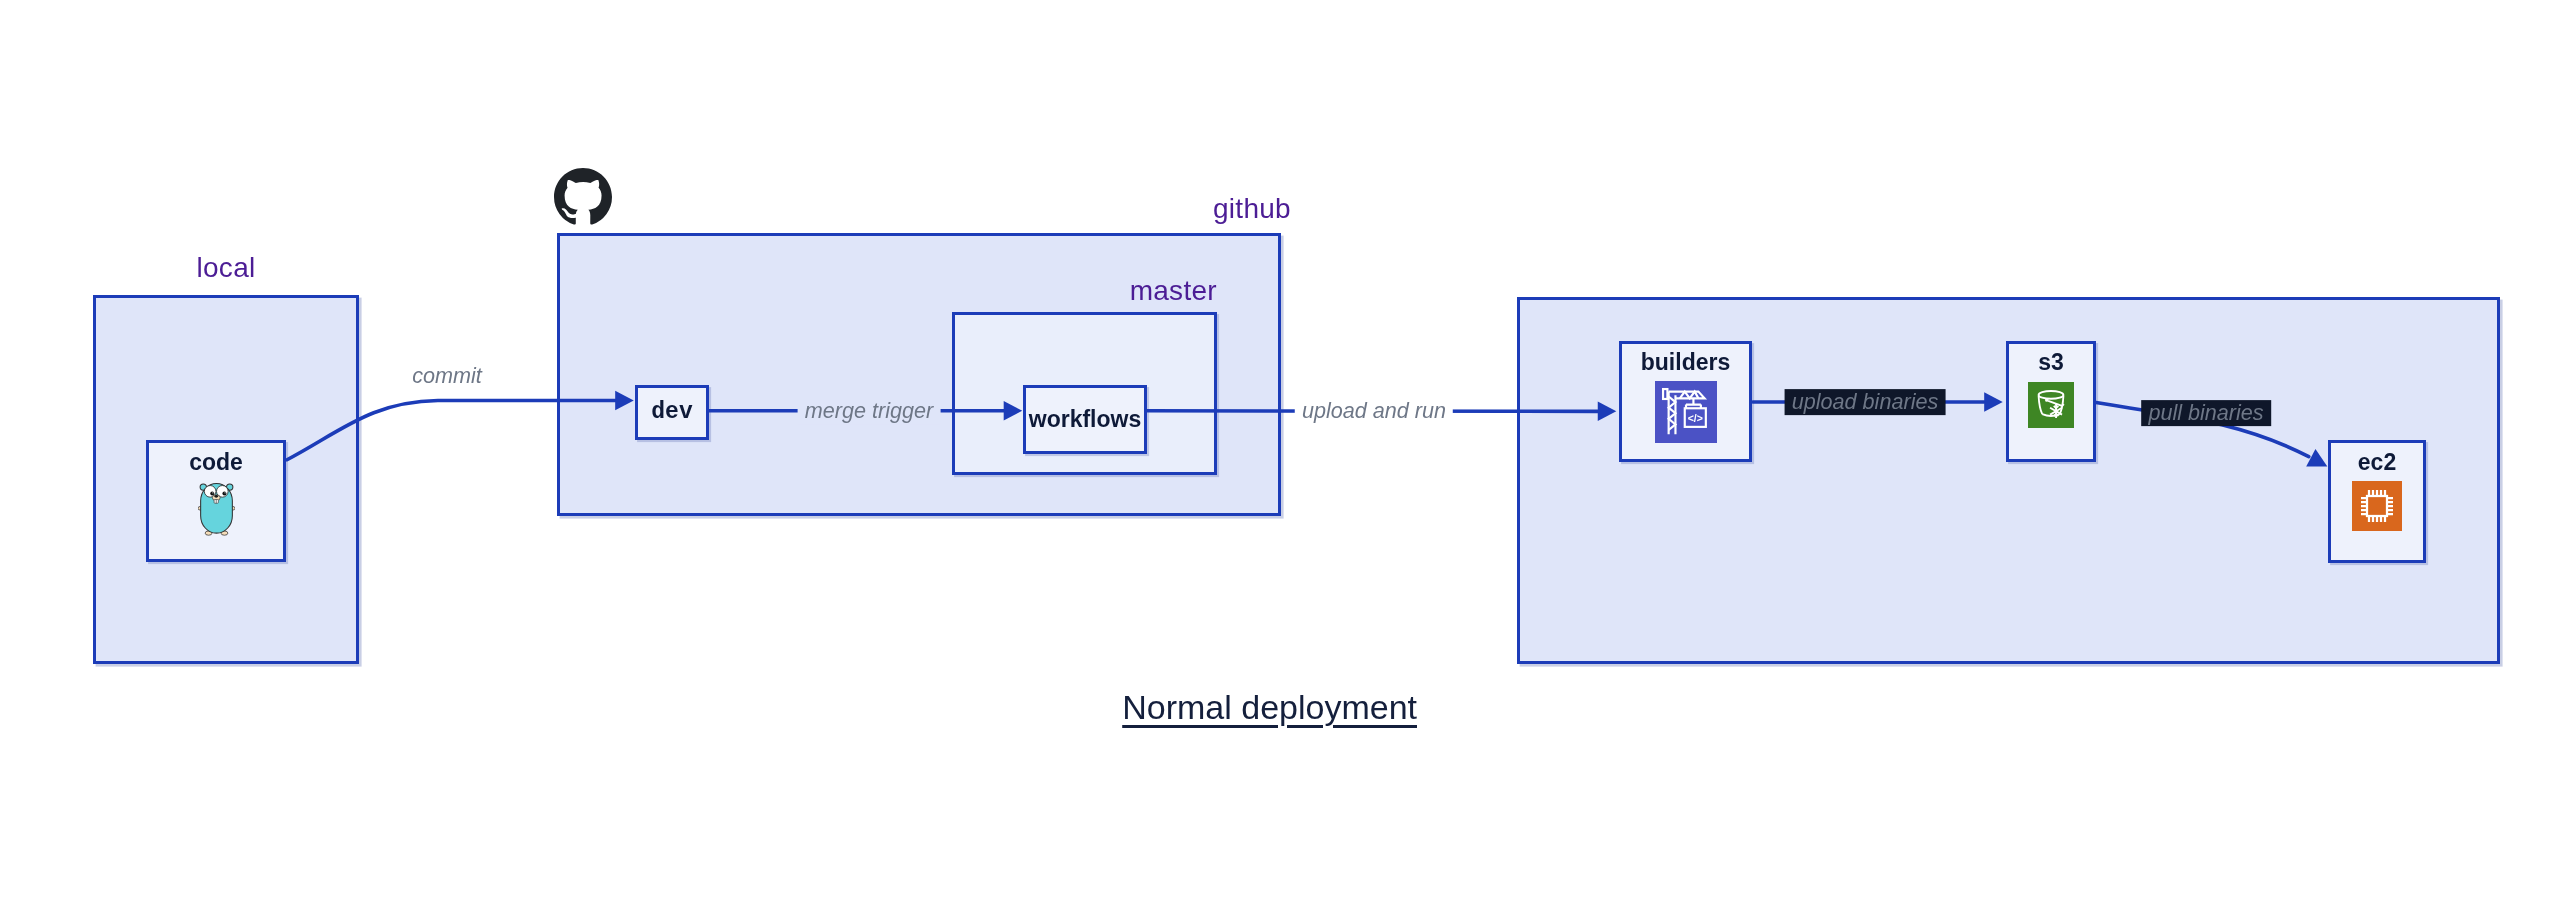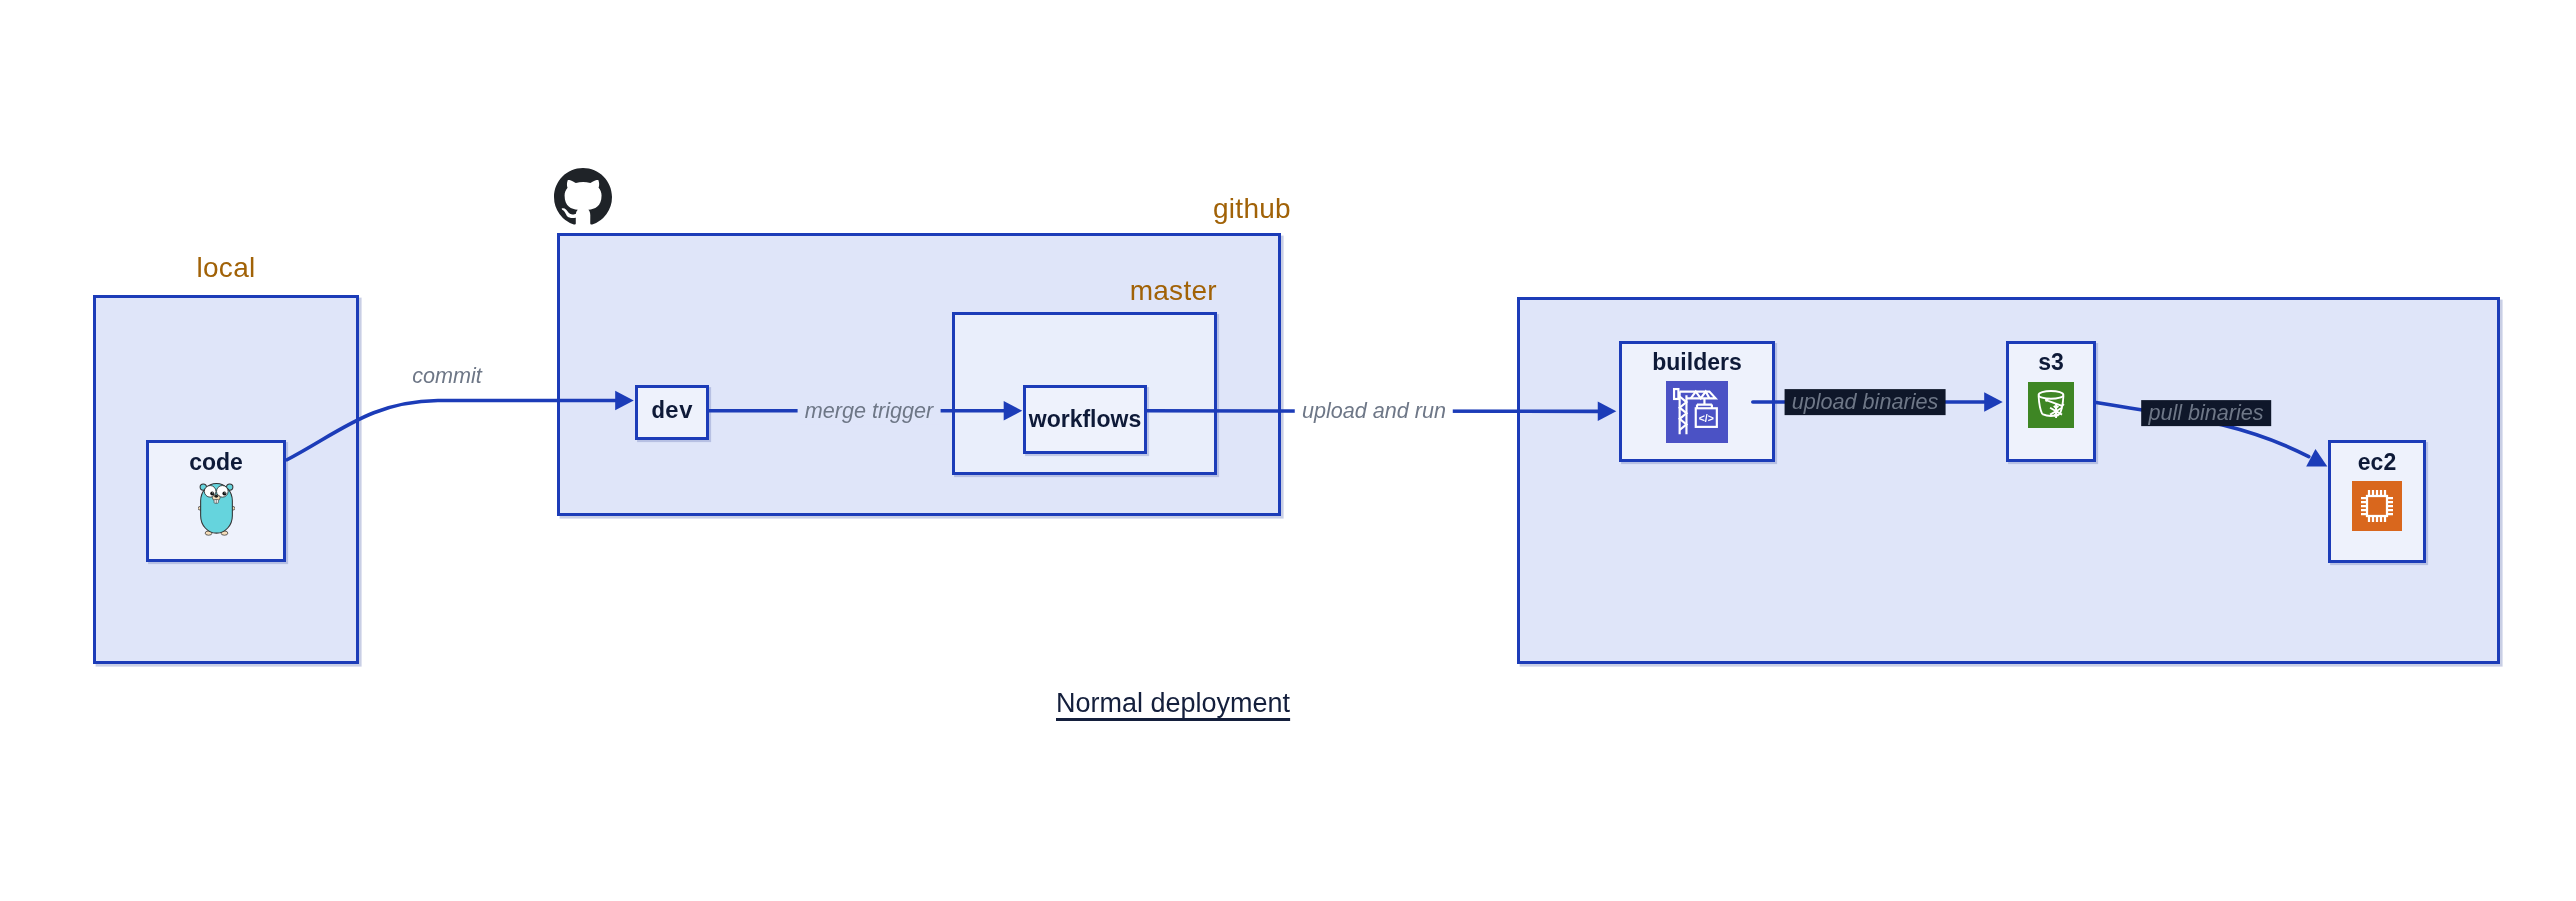--- a/index.html
+++ b/index.html
@@ -15,38 +15,38 @@
   .mid-box {
     position:absolute; background:#e9eefb; border:3.6px solid #1c3cb8;
     box-sizing:border-box; box-shadow:2.1px 2.1px 0 rgba(40,62,150,0.22);
   }
   .leaf-box {
     position:absolute; background:#eef2fc; border:3.1px solid #1c3cb8;
     box-sizing:border-box; box-shadow:2.1px 2.1px 0 rgba(40,62,150,0.22);
     display:flex; flex-direction:column; align-items:center;
   }
   .outer-label {
-    position:absolute; font-size:28px; color:#a16207; line-height:1.1;
+    position:absolute; font-size:28px; color:#4c1d95; line-height:1.1;
     letter-spacing:0.3px;
   }
   .node-label {
     font-size:23px; font-weight:bold; color:#0e1a38; line-height:1.1;
   }
   .center-label { justify-content:center; }
   .edge-label {
     position:absolute; transform:translate(-50%,-50%);
     font-size:21.6px; font-style:italic; color:#6e7787; line-height:1;
     padding:2.1px 7.2px; white-space:nowrap; z-index:6;
   }
   .bg-white   { background:#ffffff; }
   .bg-github  { background:#dfe5f9; }
   .bg-aws     { background:#0f172a; }
   .diagram-title {
-    position:absolute; left:1056px; top:688px; width:361px; text-align:left;
-    font-size:27px; color:#141f3c; text-decoration:underline;
+    position:absolute; left:1056px; top:688px; width:361px; text-align:right;
+    font-size:34px; color:#141f3c; text-decoration:underline;
     text-decoration-thickness:3.1px; text-underline-offset:6.2px; line-height:1.15;
   }
   .arrows { position:absolute; left:0; top:0; z-index:4; pointer-events:none; }
   .icon-wrap { display:block; }
 </style>
 </head>
 <body>
 
 <div class="canvas">
 
@@ -92,21 +92,21 @@
 
   <div class="outer-label" style="left:952px; top:276px; width:265px; text-align:right;">master</div>
   <div class="mid-box" style="left:952px; top:312px; width:265px; height:163px;"></div>
 
   <div class="leaf-box center-label" style="left:1023px; top:385px; width:124px; height:69px;">
     <div class="node-label">workflows</div>
   </div>
 
   <div class="outer-box" style="left:1517px; top:297px; width:983px; height:367px;"></div>
 
-  <div class="leaf-box" style="left:1619px; top:341px; width:156px; height:121px; padding-top:6.2px;">
+  <div class="leaf-box" style="left:1619px; top:341px; width:133px; height:121px; padding-top:6.2px;">
     <div class="node-label">builders</div>
     <span class="icon-wrap" style="margin-top:5.2px;">
       <svg width="62" height="62" viewBox="0 0 100 100">
         <rect x="0" y="0" width="100" height="100" fill="#4b52c5"></rect>
         <g stroke="#ffffff" stroke-width="3.5" fill="none">
           <rect x="13" y="13" width="7" height="16"></rect>
           <path d="M22 17 V86 M33 23 V86"></path>
           <path d="M22 25 L33 34 L22 43 L33 52 L22 61 L33 70 L22 79"></path>
           <path d="M22 17 H70 L80 28 H33"></path>
           <path d="M40 28 L48 17 L56 28 L64 17 L70 28"></path>

